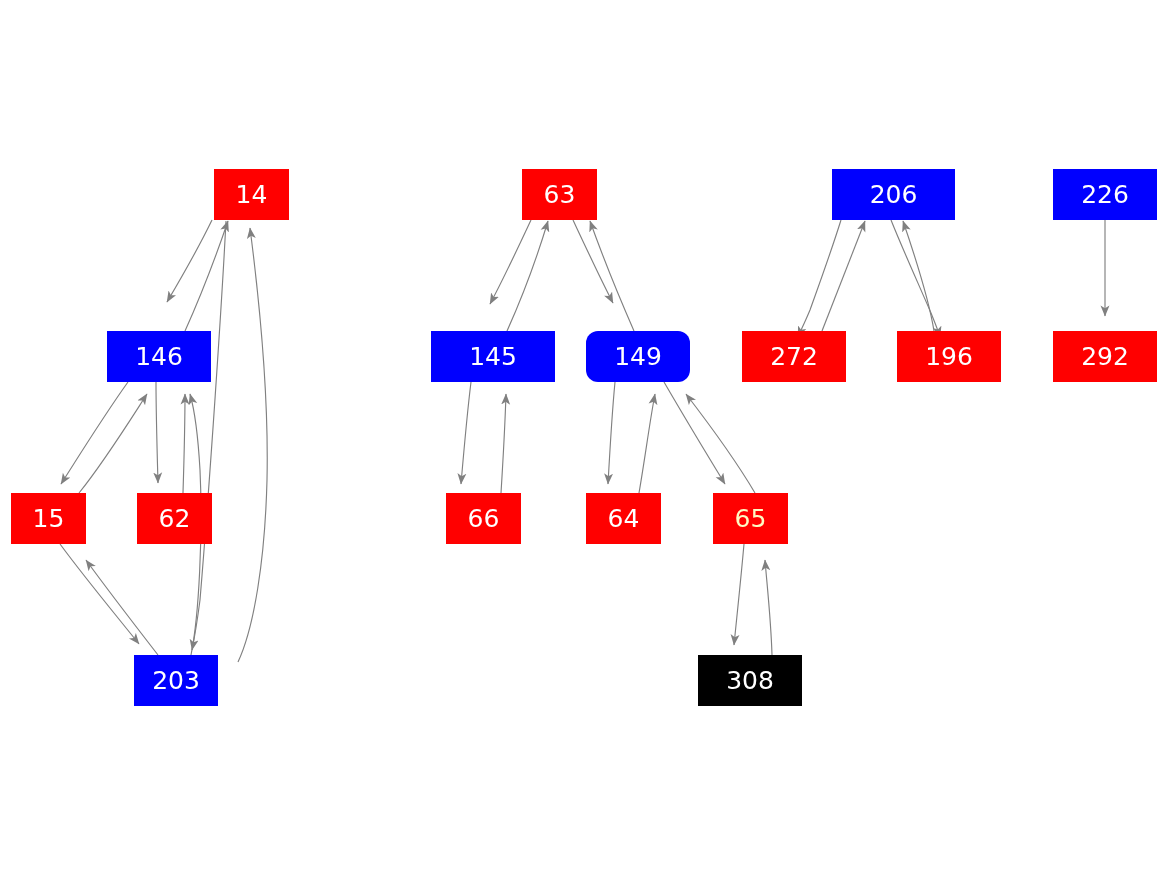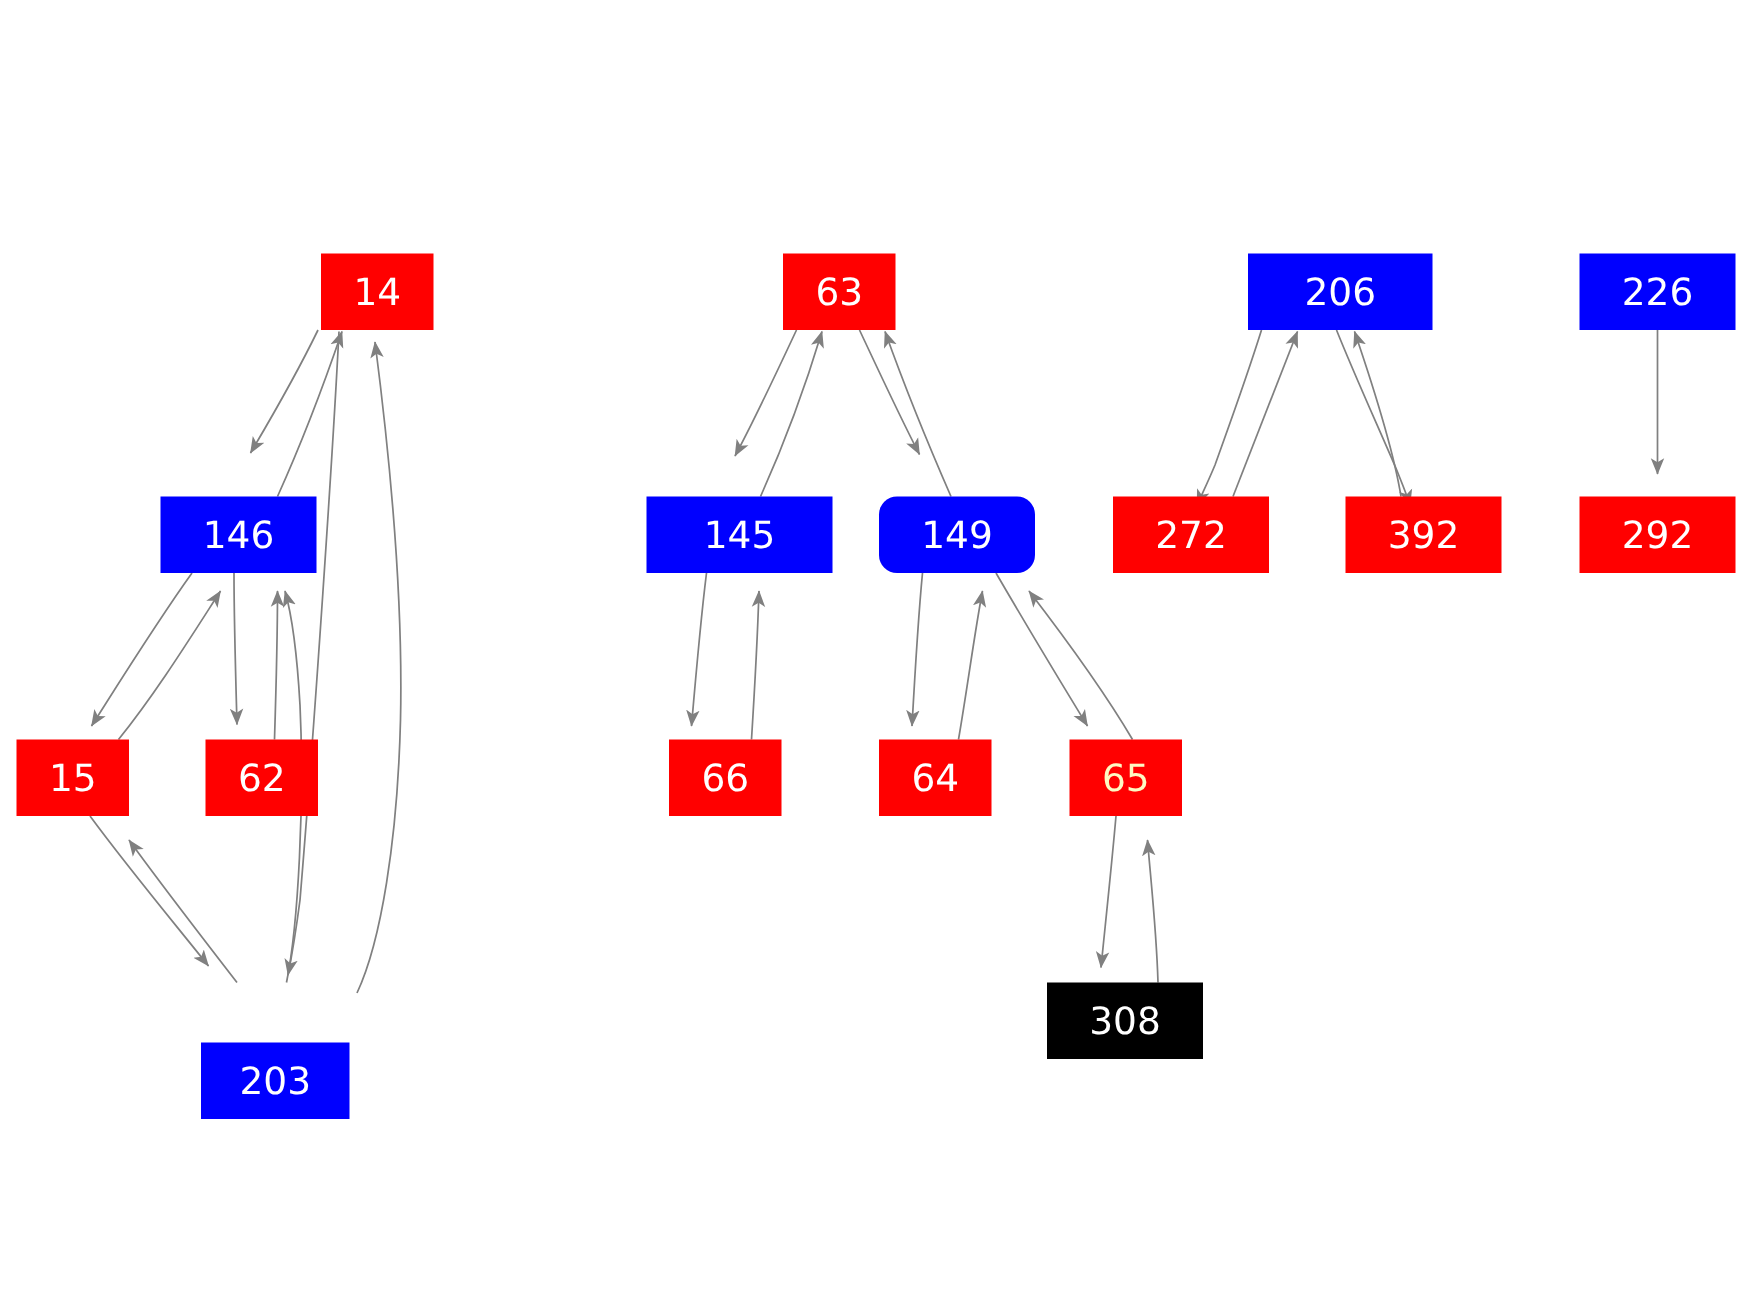--- a/index.html
+++ b/index.html
@@ -58,21 +58,21 @@
       </div>
       <div class="node" style="left: 107px; top: 331px; width: 104px; height: 51px; background: rgb(0, 0, 255); color: rgb(255, 255, 255);">
         <span class="node-label">146</span>
       </div>
       <div class="node" style="left: 11px; top: 493px; width: 75px; height: 51px; background: rgb(255, 0, 0); color: rgb(255, 255, 255);">
         <span class="node-label">15</span>
       </div>
       <div class="node" style="left: 137px; top: 493px; width: 75px; height: 51px; background: rgb(255, 0, 0); color: rgb(255, 255, 255);">
         <span class="node-label">62</span>
       </div>
-      <div class="node" style="left: 134px; top: 655px; width: 99px; height: 51px; background: rgb(0, 0, 255); color: rgb(255, 255, 255); margin-top: 40px;">
+      <div class="node" style="left: 134px; top: 655px; width: 84px; height: 51px; background: rgb(0, 0, 255); color: rgb(255, 255, 255);">
         <span class="node-label">203</span>
       </div>
       <div class="node" style="left: 522px; top: 169px; width: 75px; height: 51px; background: rgb(255, 0, 0); color: rgb(255, 255, 255);">
         <span class="node-label">63</span>
       </div>
       <div class="node" style="left: 431px; top: 331px; width: 124px; height: 51px; background: rgb(0, 0, 255); color: rgb(255, 255, 255);">
         <span class="node-label">145</span>
       </div>
       <div class="node" style="left: 586px; top: 331px; width: 104px; height: 51px; background: rgb(0, 0, 255); color: rgb(255, 255, 255); border-radius: 12px;">
         <span class="node-label">149</span>
@@ -89,21 +89,21 @@
       <div class="node" style="left: 698px; top: 655px; width: 104px; height: 51px; background: #000000; color: rgb(255, 255, 255);">
         <span class="node-label">308</span>
       </div>
       <div class="node" style="left: 820px; top: 169px; width: 123px; height: 51px; background: rgb(0, 0, 255); color: rgb(255, 255, 255); margin-left: 12px;">
         <span class="node-label">206</span>
       </div>
       <div class="node" style="left: 742px; top: 331px; width: 104px; height: 51px; background: rgb(255, 0, 0); color: rgb(255, 255, 255);">
         <span class="node-label">272</span>
       </div>
       <div class="node" style="left: 897px; top: 331px; width: 104px; height: 51px; background: rgb(255, 0, 0); color: rgb(255, 255, 255);">
-        <span class="node-label">392</span>
+        <span class="node-label">196</span>
       </div>
       <div class="node" style="left: 1053px; top: 169px; width: 104px; height: 51px; background: rgb(0, 0, 255); color: rgb(255, 255, 255);">
         <span class="node-label">226</span>
       </div>
       <div class="node" style="left: 1053px; top: 331px; width: 104px; height: 51px; background: rgb(255, 0, 0); color: rgb(255, 255, 255);">
         <span class="node-label">292</span>
       </div>
     </div>
 </div>
 

